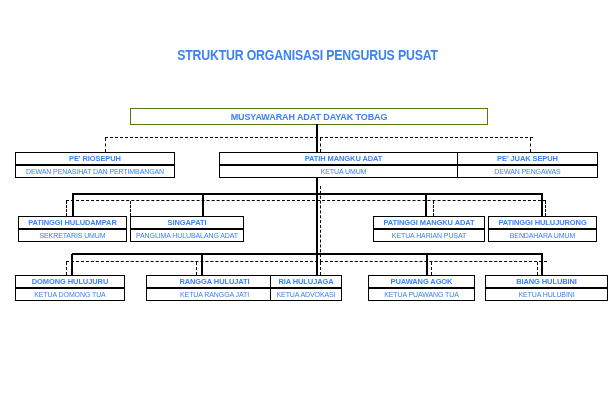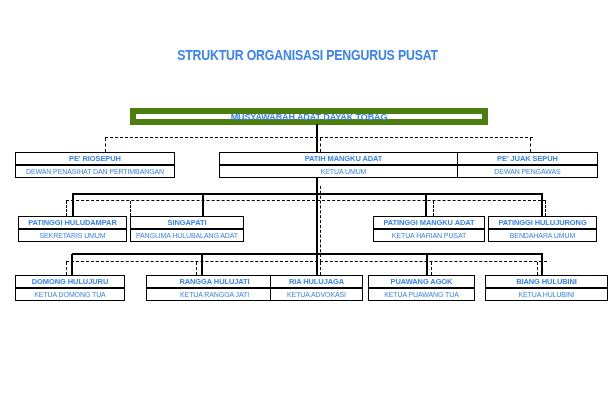--- a/index.html
+++ b/index.html
@@ -6,21 +6,21 @@
   .stage {
     position:relative; width:615px; height:404px; background:#ffffff;
     font-family:"Liberation Sans", sans-serif; overflow:hidden; color:#3b82f6;
   }
   .page-title {
     position:absolute; left:0; right:0; top:46px; text-align:center;
     font-weight:bold; font-size:15px; letter-spacing:-.2px;
     transform:scaleX(.82); transform-origin:50% 50%; white-space:nowrap;
   }
   .root-node {
-    position:absolute; box-sizing:border-box; border:6px solid #4d7c0f;
+    position:absolute; box-sizing:border-box; border:1px solid #4d7c0f;
     background:#fff; display:flex; align-items:center; justify-content:center;
     font-weight:bold; font-size:9px; letter-spacing:-.1px; white-space:nowrap;
   }
   .node { position:absolute; }
   .node .t {
     box-sizing:border-box; border:1.8px solid #000; height:13px; background:#fff;
     display:flex; align-items:center; justify-content:center;
     font-weight:bold; font-size:7.5px; letter-spacing:-.1px; white-space:nowrap;
   }
   .node .s {
@@ -107,21 +107,21 @@
   <div class="vd" style="left:537px; top:262px; height:13px;"></div>
 
   <div class="node" style="left:15px; top:275px; width:110px;">
     <div class="t">DOMONG HULUJURU</div>
     <div class="s">KETUA DOMONG TUA</div>
   </div>
   <div class="node" style="left:130px; top:275px; width:137px;padding-left:16px;">
     <div class="t">RANGGA HULUJATI</div>
     <div class="s">KETUA RANGGA JATI</div>
   </div>
-  <div class="node" style="left:270px; top:275px; width:93px;">
+  <div class="node" style="left:270px; top:275px; width:72px;">
     <div class="t">RIA HULUJAGA</div>
     <div class="s">KETUA ADVOKASI</div>
   </div>
   <div class="node" style="left:485px; top:275px; width:123px;">
     <div class="t">BIANG HULUBINI</div>
     <div class="s">KETUA HULUBINI</div>
   </div>
   <div class="node" style="left:368px; top:275px; width:107px;">
     <div class="t">PUAWANG AGOK</div>
     <div class="s">KETUA PUAWANG TUA</div>

